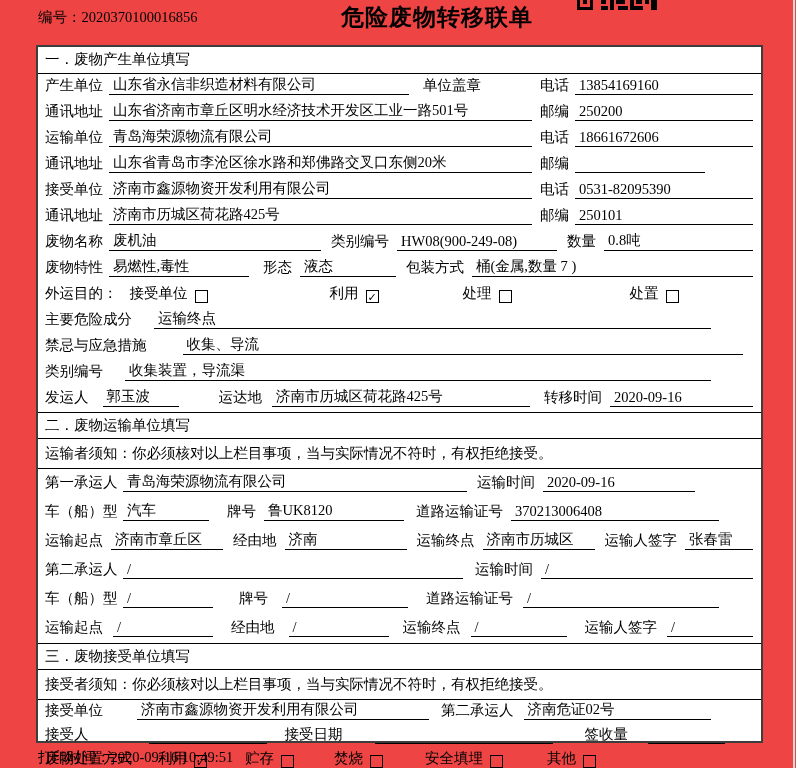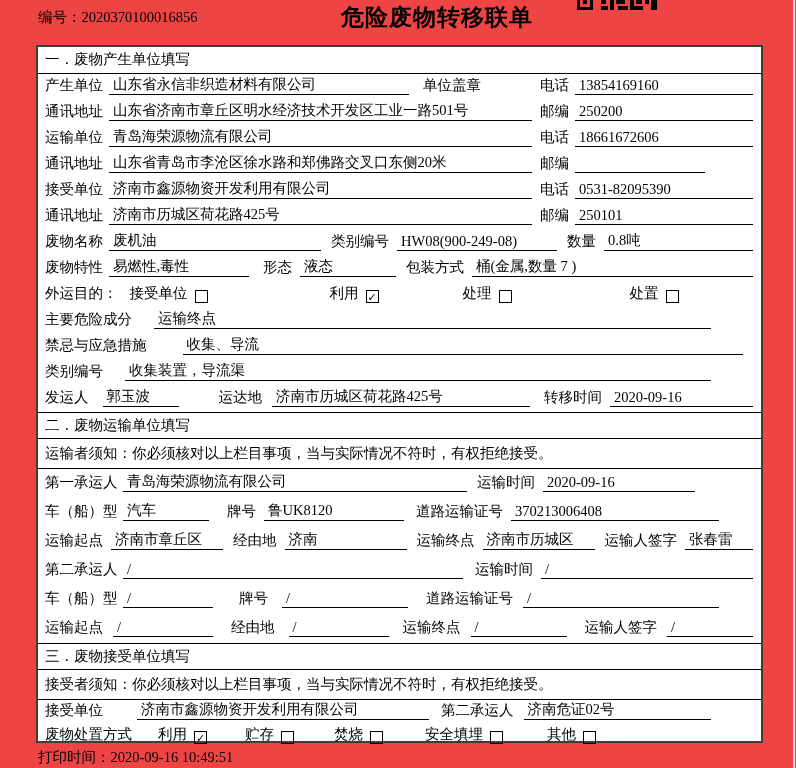--- a/index.html
+++ b/index.html
@@ -224,20 +224,28 @@
     <div class="sec-header bt">三．废物接受单位填写</div>
     <div class="notice">接受者须知：你必须核对以上栏目事项，当与实际情况不符时，有权拒绝接受。</div>
 
     <div class="row r24">
       <span class="lbl" style="width:80px">接受单位</span>
       <span class="u" style="width:292px;margin-left:12px">济南市鑫源物资开发利用有限公司</span>
       <span class="lbl" style="margin-left:12px">第二承运人</span>
       <span class="u uf" style="margin-left:10px;margin-right:42px">济南危证02号</span>
     </div>
 
+    <div class="row r24">
+      <span class="lbl">接受人</span>
+      <span class="u" style="width:118px;margin-left:60px"></span>
+      <span class="lbl" style="margin-left:18px">接受日期</span>
+      <span class="u" style="width:178px;margin-left:32px"></span>
+      <span class="lbl" style="margin-left:32px">签收量</span>
+      <span class="u uf" style="margin-left:20px;margin-right:28px"></span>
+    </div>
 
     <div class="row r24">
       <span class="lbl">废物处置方式</span>
       <span class="opt" style="margin-left:26px">
         <span>利用</span>
         <span class="cb">✓</span>
       </span>
       <span class="opt" style="margin-left:38px">
         <span>贮存</span>
         <span class="cb"></span>

